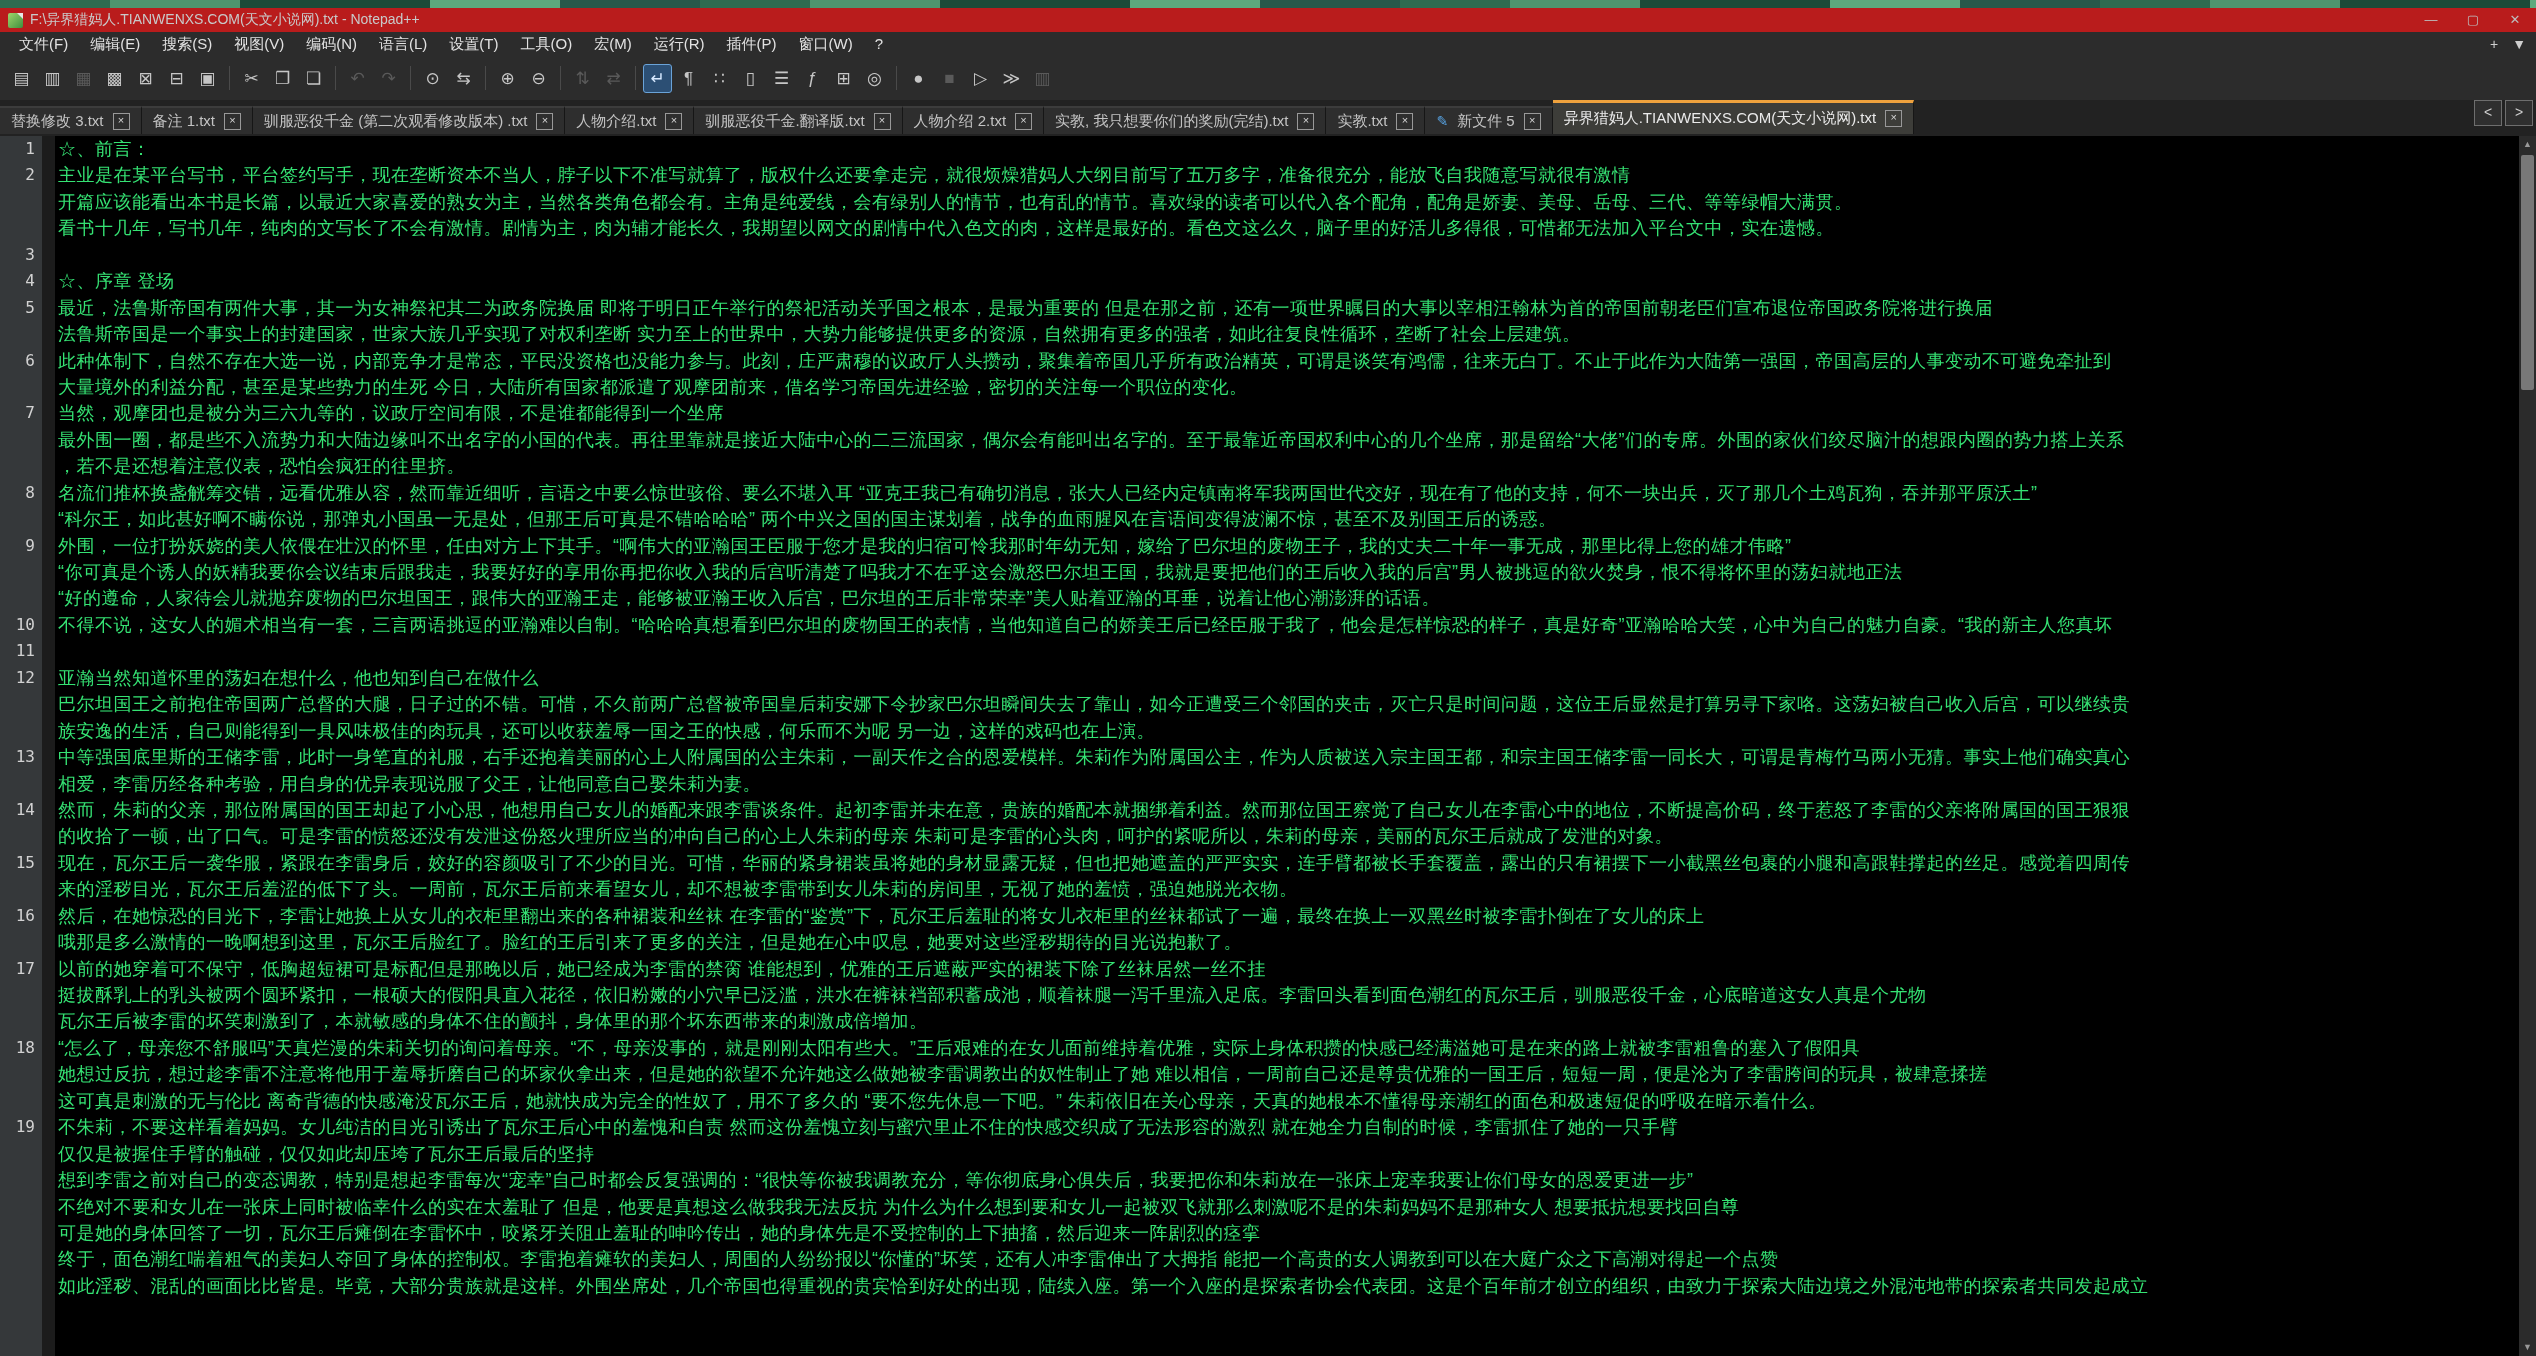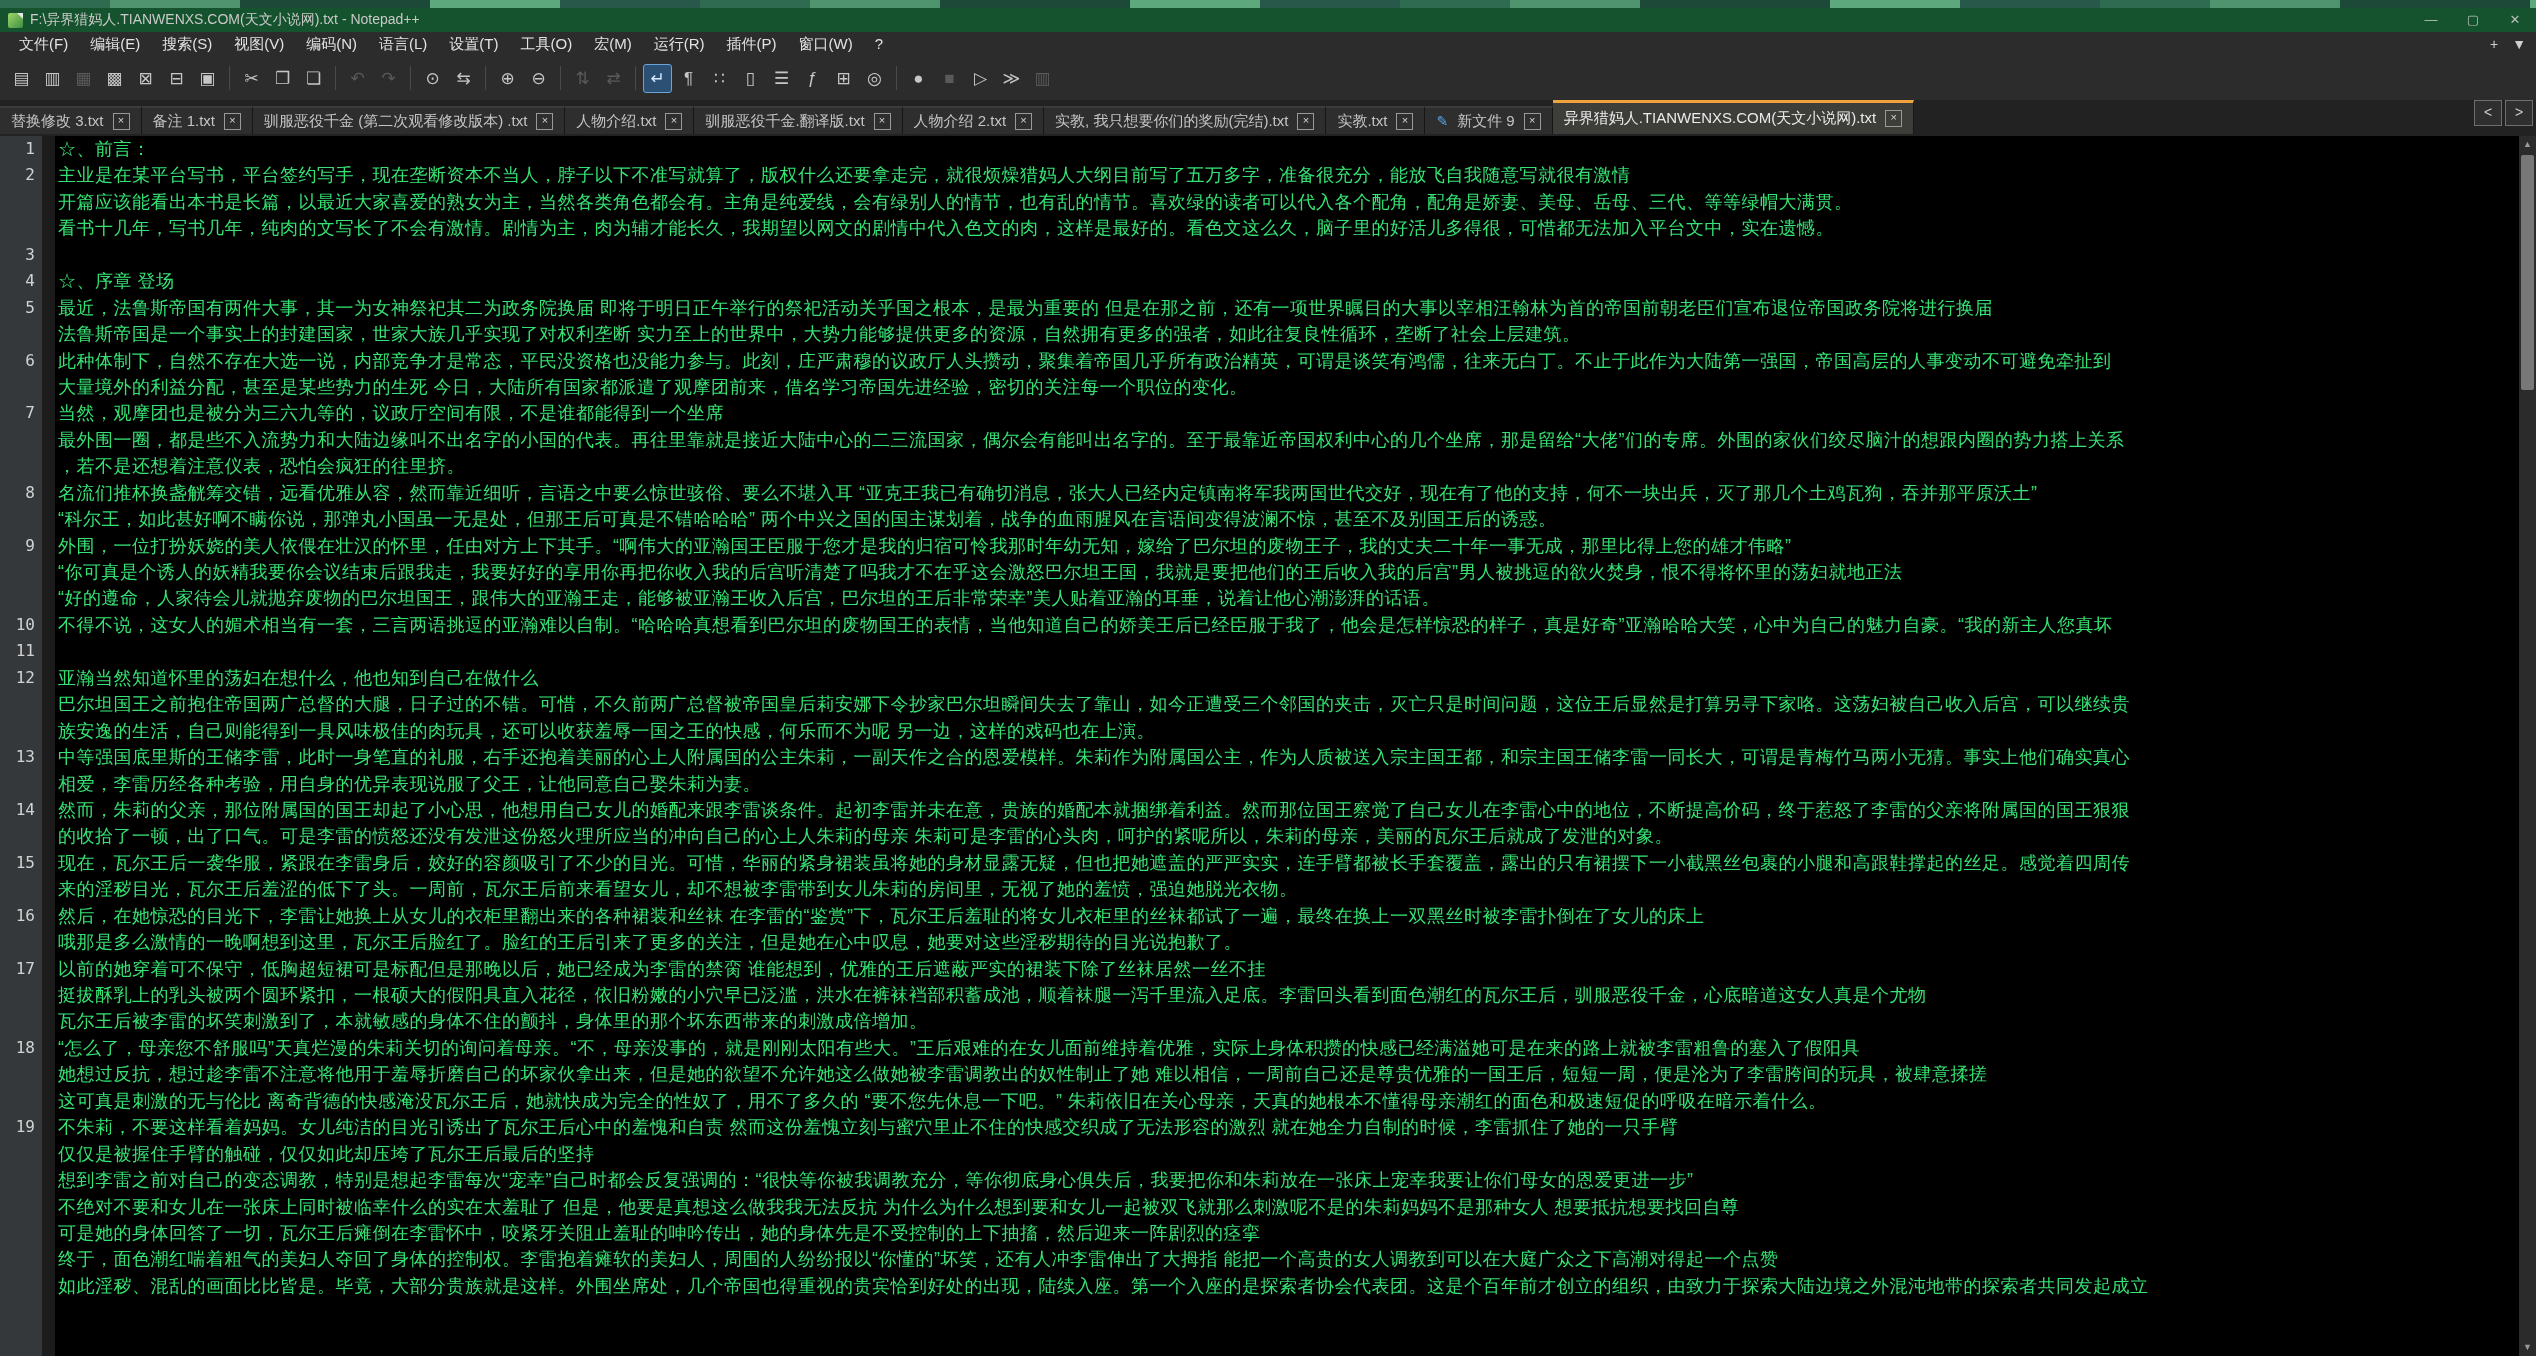--- a/index.html
+++ b/index.html
@@ -1,21 +1,21 @@
 <!DOCTYPE html>
 <html><head>
 <meta charset="utf-8">
 <style>
   html,body{margin:0;padding:0;}
   body{width:2536px;height:1356px;background:#000;overflow:hidden;
        font-family:"Liberation Sans",sans-serif;position:relative;}
   #wallpaper-strip{height:8px;width:100%;
     background:repeating-linear-gradient(90deg,#2e6b50 0 110px,#4f946e 110px 240px,#1d4a38 240px 430px,#5da97d 430px 560px,#27584a 560px 700px);}
   
-  #titlebar{height:24px;background:#14532d;display:flex;align-items:center;
+  #titlebar{height:24px;background:#b91c1c;display:flex;align-items:center;
     color:#c9c9c9;font-size:14px;padding:0 0 0 8px;}
   #npp-icon{width:15px;height:15px;border-radius:2px;margin-right:7px;position:relative;
     background:linear-gradient(135deg,#9fd66b,#3e8f3e);}
   #npp-icon:after{content:"";position:absolute;right:0;top:0;border-style:solid;
     border-width:0 6px 6px 0;border-color:transparent #e8e8e8 transparent transparent;}
   #win-controls{margin-left:auto;display:flex;}
   .win-btn{width:42px;text-align:center;color:#bdbdbd;font-size:13px;line-height:24px;}
   
   #menubar{height:24px;background:#2c2c2c;display:flex;align-items:center;
     font-size:15px;color:#e2e2e2;padding-left:8px;}
@@ -164,21 +164,21 @@
       <div class="tab">
         <span>实教, 我只想要你们的奖励(完结).txt</span>
         <span class="tab-close">×</span>
       </div>
       <div class="tab">
         <span>实教.txt</span>
         <span class="tab-close">×</span>
       </div>
       <div class="tab">
         <span class="tab-mod">✎</span>
-        <span>新文件 9</span>
+        <span>新文件 5</span>
         <span class="tab-close">×</span>
       </div>
       <div class="tab active">
         <span>异界猎妈人.TIANWENXS.COM(天文小说网).txt</span>
         <span class="tab-close">×</span>
       </div>
     </span>
   <span id="tabbar-right">
       <span class="tab-scroll">&lt;</span>
       <span class="tab-scroll">&gt;</span>

